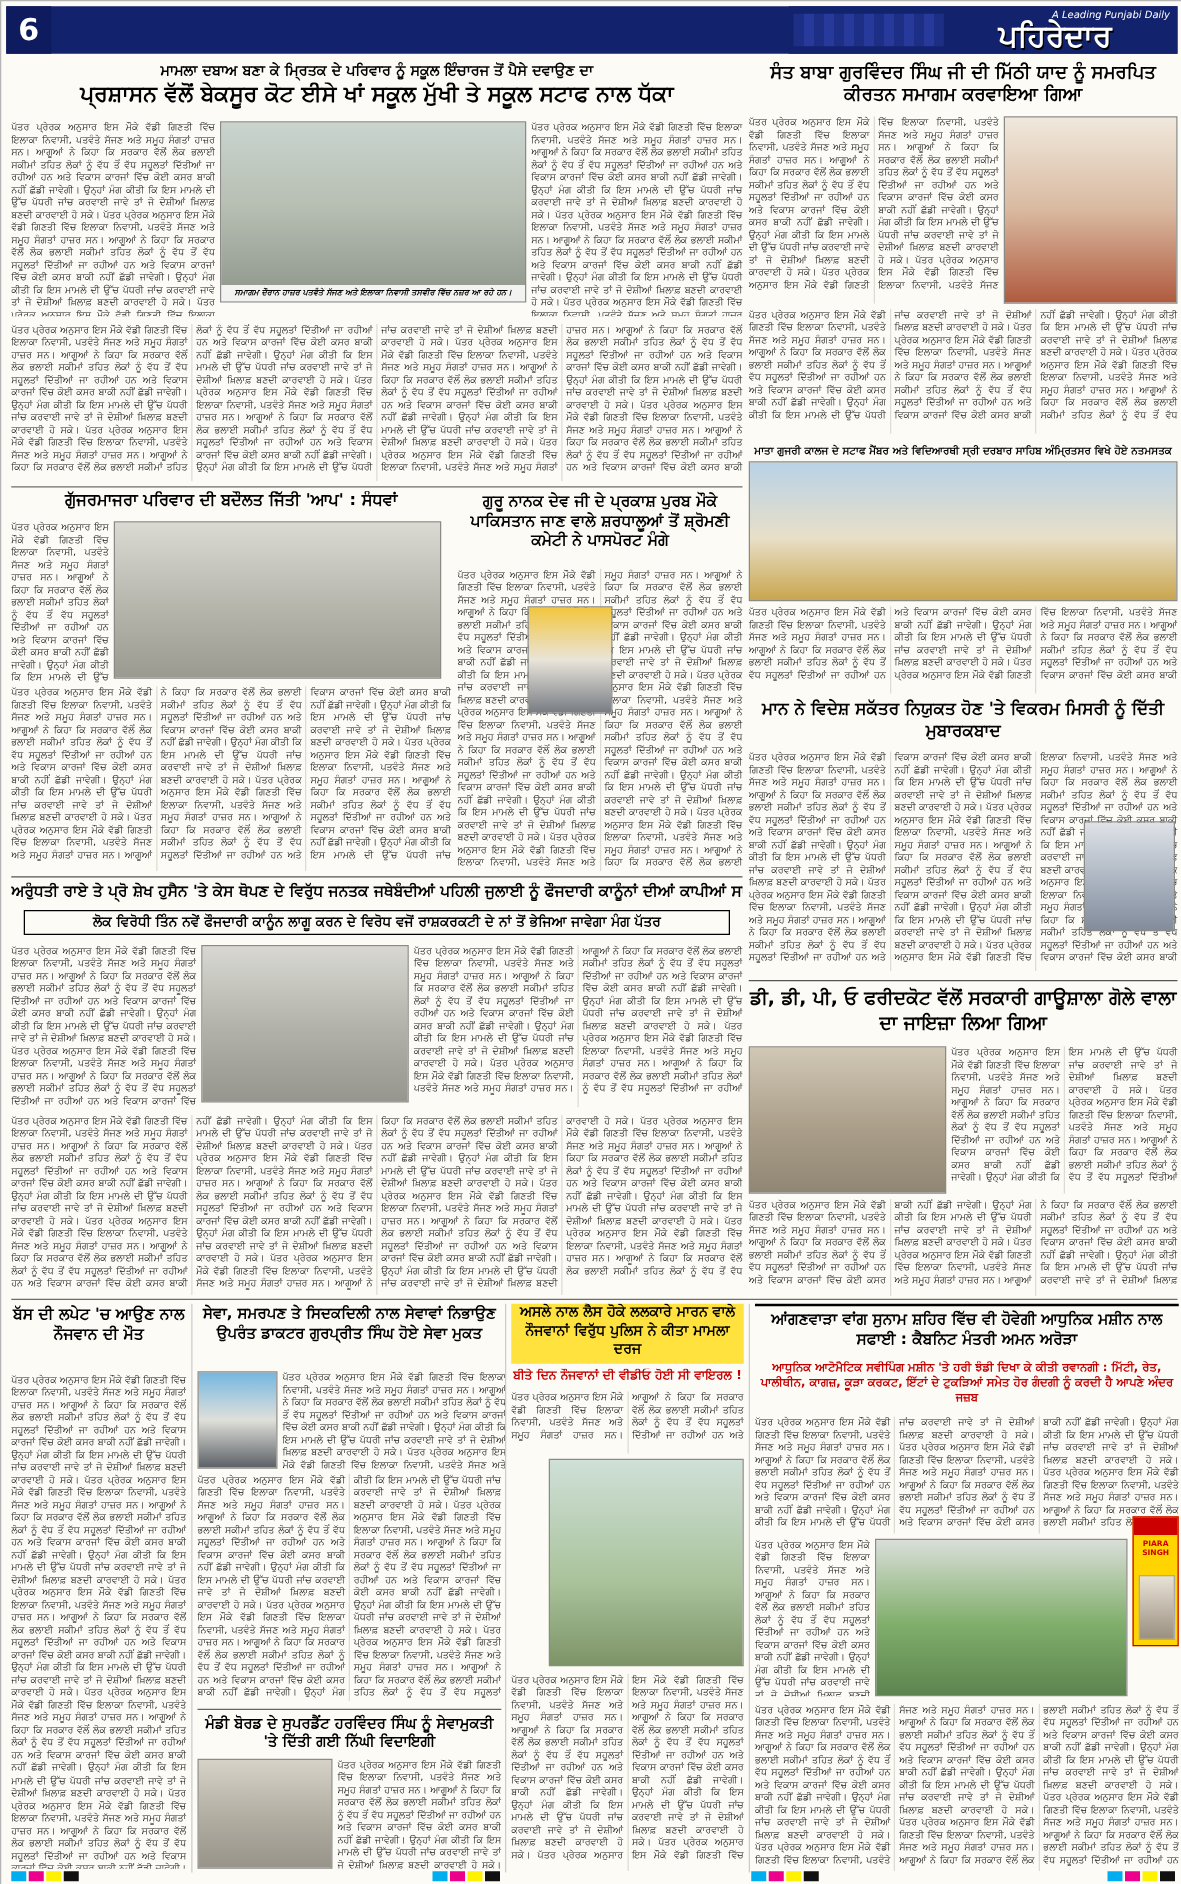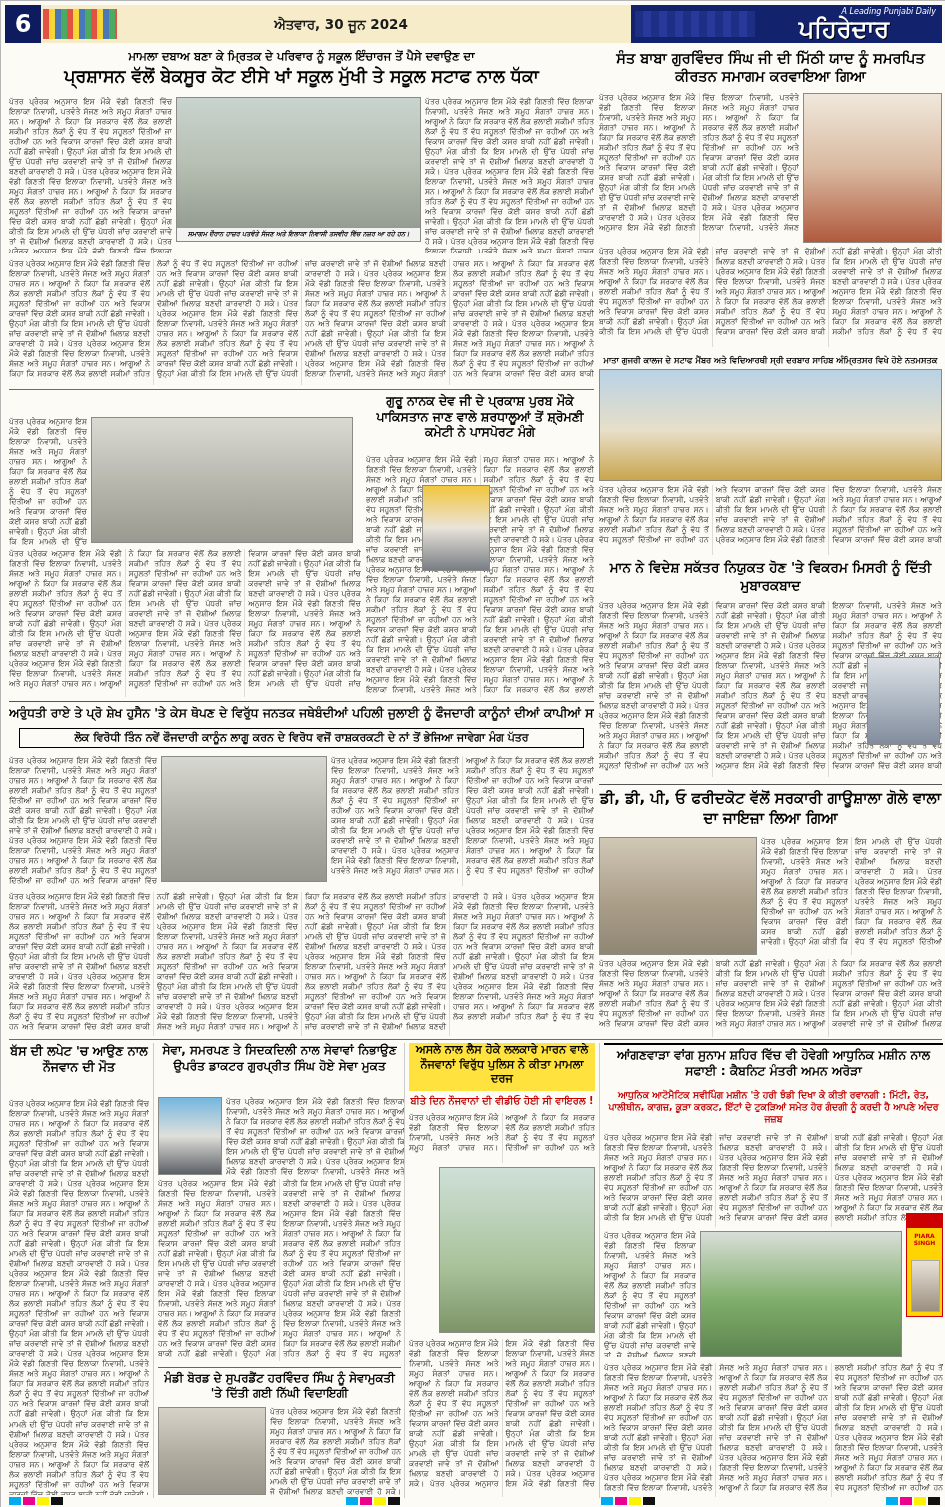--- a/index.html
+++ b/index.html
@@ -17,24 +17,20 @@
   .regsq{display:inline-block;width:12px;height:8px;margin-right:2px;vertical-align:top;}
 </style>
 </head>
 <body>
 
 <div id="page">
 
   <div class="abs" style="left:4px;top:4px;width:937px;height:38px;background:#13226d;"></div>
   <div class="abs" style="left:4px;top:4px;width:36px;height:38px;background:#0e1b5e;color:#fff;font-size:24px;font-weight:700;text-align:center;line-height:38px;">
     <span>6</span>
-  </div>
-  <div class="abs" style="left:40px;top:4px;width:590px;height:38px;background:#f6ecc9;">
-    <div class="abs" style="left:2px;top:4px;width:74px;height:30px;background:repeating-linear-gradient(90deg,#e0362b 0 6px,#f7d11e 6px 12px,#2a63b8 12px 18px,#2e9e4f 18px 24px);opacity:.85;"></div>
-    <div class="abs" style="left:80px;top:0;width:440px;height:38px;line-height:38px;text-align:center;font-size:13.5px;font-weight:700;color:#1a1a1a;">ਐਤਵਾਰ, 30 ਜੂਨ 2024</div>
   </div>
   <div class="abs" style="left:630px;top:4px;width:311px;height:38px;background:#13226d;">
     <div class="abs" style="left:4px;top:6px;width:120px;height:26px;background:repeating-linear-gradient(90deg,#1d2f85 0 8px,#27399b 8px 16px);"></div>
     <div class="abs" style="right:6px;top:2px;font-size:8px;font-style:italic;color:#fff;">A Leading Punjabi Daily</div>
     <div class="abs" style="right:8px;bottom:0px;width:180px;text-align:center;font-size:24px;font-weight:700;color:#fff;text-shadow:1px 1px 0 #000;">ਪਹਿਰੇਦਾਰ</div>
   </div>
 
   <div class="abs" style="left:8px;top:48px;width:585px;height:338px;">
     <div class="abs hl nowrap" style="left:0;top:17px;width:100%;height:26px;font-size:17.5px;">ਪ੍ਰਸ਼ਾਸਨ ਵੱਲੋਂ ਬੇਕਸੂਰ ਕੋਟ ਈਸੇ ਖਾਂ ਸਕੂਲ ਮੁੱਖੀ ਤੇ ਸਕੂਲ ਸਟਾਫ ਨਾਲ ਧੱਕਾ</div>
     <div class="abs hl nowrap" style="left:0;top:0;width:100%;height:16px;font-size:11.5px;">ਮਾਮਲਾ ਦਬਾਅ ਬਣਾ ਕੇ ਮ੍ਰਿਤਕ ਦੇ ਪਰਿਵਾਰ ਨੂੰ ਸਕੂਲ ਇੰਚਾਰਜ ਤੋਂ ਪੈਸੇ ਦਵਾਉਣ ਦਾ</div>
@@ -58,20 +54,21 @@
   <div class="abs photo" style="left:598px;top:368px;width:343px;height:112px;background:linear-gradient(180deg,#b9d2e6 0%,#e8dfc8 55%,#c9a54e 100%);"></div>
   <div class="abs body c3" style="left:598px;top:484px;width:343px;height:70px;">ਪੱਤਰ ਪ੍ਰੇਰਕ ਅਨੁਸਾਰ ਇਸ ਮੌਕੇ ਵੱਡੀ ਗਿਣਤੀ ਵਿੱਚ ਇਲਾਕਾ ਨਿਵਾਸੀ, ਪਤਵੰਤੇ ਸੱਜਣ ਅਤੇ ਸਮੂਹ ਸੰਗਤਾਂ ਹਾਜ਼ਰ ਸਨ। ਆਗੂਆਂ ਨੇ ਕਿਹਾ ਕਿ ਸਰਕਾਰ ਵੱਲੋਂ ਲੋਕ ਭਲਾਈ ਸਕੀਮਾਂ ਤਹਿਤ ਲੋਕਾਂ ਨੂੰ ਵੱਧ ਤੋਂ ਵੱਧ ਸਹੂਲਤਾਂ ਦਿੱਤੀਆਂ ਜਾ ਰਹੀਆਂ ਹਨ ਅਤੇ ਵਿਕਾਸ ਕਾਰਜਾਂ ਵਿੱਚ ਕੋਈ ਕਸਰ ਬਾਕੀ ਨਹੀਂ ਛੱਡੀ ਜਾਵੇਗੀ। ਉਨ੍ਹਾਂ ਮੰਗ ਕੀਤੀ ਕਿ ਇਸ ਮਾਮਲੇ ਦੀ ਉੱਚ ਪੱਧਰੀ ਜਾਂਚ ਕਰਵਾਈ ਜਾਵੇ ਤਾਂ ਜੋ ਦੋਸ਼ੀਆਂ ਖ਼ਿਲਾਫ਼ ਬਣਦੀ ਕਾਰਵਾਈ ਹੋ ਸਕੇ। ਪੱਤਰ ਪ੍ਰੇਰਕ ਅਨੁਸਾਰ ਇਸ ਮੌਕੇ ਵੱਡੀ ਗਿਣਤੀ ਵਿੱਚ ਇਲਾਕਾ ਨਿਵਾਸੀ, ਪਤਵੰਤੇ ਸੱਜਣ ਅਤੇ ਸਮੂਹ ਸੰਗਤਾਂ ਹਾਜ਼ਰ ਸਨ। ਆਗੂਆਂ ਨੇ ਕਿਹਾ ਕਿ ਸਰਕਾਰ ਵੱਲੋਂ ਲੋਕ ਭਲਾਈ ਸਕੀਮਾਂ ਤਹਿਤ ਲੋਕਾਂ ਨੂੰ ਵੱਧ ਤੋਂ ਵੱਧ ਸਹੂਲਤਾਂ ਦਿੱਤੀਆਂ ਜਾ ਰਹੀਆਂ ਹਨ ਅਤੇ ਵਿਕਾਸ ਕਾਰਜਾਂ ਵਿੱਚ ਕੋਈ ਕਸਰ ਬਾਕੀ ਨਹੀਂ ਛੱਡੀ ਜਾਵੇਗੀ। ਉਨ੍ਹਾਂ ਮੰਗ ਕੀਤੀ ਕਿ ਇਸ ਮਾਮਲੇ ਦੀ ਉੱਚ ਪੱਧਰੀ ਜਾਂਚ ਕਰਵਾਈ ਜਾਵੇ ਤਾਂ ਜੋ ਦੋਸ਼ੀਆਂ ਖ਼ਿਲਾਫ਼ ਬਣਦੀ ਕਾਰਵਾਈ ਹੋ ਸਕੇ। ਪੱਤਰ ਪ੍ਰੇਰਕ ਅਨੁਸਾਰ ਇਸ ਮੌਕੇ ਵੱਡੀ ਗਿਣਤੀ ਵਿੱਚ ਇਲਾਕਾ ਨਿਵਾਸੀ, ਪਤਵੰਤੇ ਸੱਜਣ ਅਤੇ ਸਮੂਹ ਸੰਗਤਾਂ ਹਾਜ਼ਰ ਸਨ। ਆਗੂਆਂ ਨੇ ਕਿਹਾ ਕਿ ਸਰਕਾਰ ਵੱਲੋਂ ਲੋਕ ਭਲਾਈ ਸਕੀਮਾਂ ਤਹਿਤ ਲੋਕਾਂ ਨੂੰ ਵੱਧ ਤੋਂ ਵੱਧ ਸਹੂਲਤਾਂ ਦਿੱਤੀਆਂ ਜਾ ਰਹੀਆਂ ਹਨ ਅਤੇ ਵਿਕਾਸ ਕਾਰਜਾਂ ਵਿੱਚ ਕੋਈ ਕਸਰ ਬਾਕੀ ਨਹੀਂ ਛੱਡੀ ਜਾਵੇਗੀ। ਉਨ੍ਹਾਂ ਮੰਗ ਕੀਤੀ ਕਿ ਇਸ ਮਾਮਲੇ ਦੀ ਉੱਚ ਪੱਧਰੀ ਜਾਂਚ ਕਰਵਾਈ ਜਾਵੇ ਤਾਂ ਜੋ ਦੋਸ਼ੀਆਂ ਖ਼ਿਲਾਫ਼ ਬਣਦੀ ਕਾਰਵਾਈ ਹੋ ਸਕੇ। ਪੱਤਰ ਪ੍ਰੇਰਕ ਅਨੁਸਾਰ ਇਸ ਮੌਕੇ ਵੱਡੀ ਗਿਣਤੀ ਵਿੱਚ ਇਲਾਕਾ ਨਿਵਾਸੀ, ਪਤਵੰਤੇ ਸੱਜਣ ਅਤੇ ਸਮੂਹ ਸੰਗਤਾਂ ਹਾਜ਼ਰ ਸਨ। ਆਗੂਆਂ ਨੇ ਕਿਹਾ ਕਿ ਸਰਕਾਰ ਵੱਲੋਂ ਲੋਕ ਭਲਾਈ ਸਕੀਮਾਂ ਤਹਿਤ ਲੋਕਾਂ ਨੂੰ ਵੱਧ ਤੋਂ ਵੱਧ ਸਹੂਲਤਾਂ ਦਿੱਤੀਆਂ ਜਾ ਰਹੀਆਂ ਹਨ ਅਤੇ ਵਿਕਾਸ ਕਾਰਜਾਂ ਵਿੱਚ ਕੋਈ ਕਸਰ ਬਾਕੀ ਨਹੀਂ ਛੱਡੀ ਜਾਵੇਗੀ। ਉਨ੍ਹਾਂ ਮੰਗ ਕੀਤੀ ਕਿ ਇਸ ਮਾਮਲੇ ਦੀ ਉੱਚ ਪੱਧਰੀ ਜਾਂਚ ਕਰਵਾਈ ਜਾਵੇ ਤਾਂ ਜੋ ਦੋਸ਼ੀਆਂ ਖ਼ਿਲਾਫ਼ ਬਣਦੀ ਕਾਰਵਾਈ ਹੋ ਸਕੇ। ਪੱਤਰ ਪ੍ਰੇਰਕ ਅਨੁਸਾਰ ਇਸ ਮੌਕੇ ਵੱਡੀ ਗਿਣਤੀ ਵਿੱਚ ਇਲਾਕਾ ਨਿਵਾਸੀ, ਪਤਵੰਤੇ ਸੱਜਣ ਅਤੇ ਸਮੂਹ ਸੰਗਤਾਂ ਹਾਜ਼ਰ ਸਨ। ਆਗੂਆਂ ਨੇ ਕਿਹਾ ਕਿ ਸਰਕਾਰ ਵੱਲੋਂ ਲੋਕ ਭਲਾਈ ਸਕੀਮਾਂ ਤਹਿਤ ਲੋਕਾਂ ਨੂੰ ਵੱਧ ਤੋਂ ਵੱਧ ਸਹੂਲਤਾਂ ਦਿੱਤੀਆਂ ਜਾ ਰਹੀਆਂ ਹਨ ਅਤੇ ਵਿਕਾਸ ਕਾਰਜਾਂ ਵਿੱਚ ਕੋਈ ਕਸਰ ਬਾਕੀ ਨਹੀਂ ਛੱਡੀ ਜਾਵੇਗੀ। ਉਨ੍ਹਾਂ ਮੰਗ ਕੀਤੀ ਕਿ ਇਸ ਮਾਮਲੇ ਦੀ ਉੱਚ ਪੱਧਰੀ ਜਾਂਚ ਕਰਵਾਈ ਜਾਵੇ ਤਾਂ ਜੋ ਦੋਸ਼ੀਆਂ ਖ਼ਿਲਾਫ਼ ਬਣਦੀ ਕਾਰਵਾਈ ਹੋ ਸਕੇ। ਪੱਤਰ ਪ੍ਰੇਰਕ ਅਨੁਸਾਰ ਇਸ ਮੌਕੇ ਵੱਡੀ ਗਿਣਤੀ ਵਿੱਚ ਇਲਾਕਾ ਨਿਵਾਸੀ, ਪਤਵੰਤੇ ਸੱਜਣ ਅਤੇ ਸਮੂਹ ਸੰਗਤਾਂ ਹਾਜ਼ਰ ਸਨ। ਆਗੂਆਂ ਨੇ ਕਿਹਾ ਕਿ ਸਰਕਾਰ ਵੱਲੋਂ ਲੋਕ ਭਲਾਈ ਸਕੀਮਾਂ ਤਹਿਤ ਲੋਕਾਂ ਨੂੰ ਵੱਧ ਤੋਂ ਵੱਧ ਸਹੂਲਤਾਂ ਦਿੱਤੀਆਂ ਜਾ ਰਹੀਆਂ ਹਨ ਅਤੇ ਵਿਕਾਸ ਕਾਰਜਾਂ ਵਿੱਚ ਕੋਈ ਕਸਰ ਬਾਕੀ ਨਹੀਂ ਛੱਡੀ ਜਾਵੇਗੀ। ਉਨ੍ਹਾਂ ਮੰਗ ਕੀਤੀ ਕਿ ਇਸ ਮਾਮਲੇ ਦੀ ਉੱਚ ਪੱਧਰੀ ਜਾਂਚ ਕਰਵਾਈ ਜਾਵੇ ਤਾਂ ਜੋ ਦੋਸ਼ੀਆਂ ਖ਼ਿਲਾਫ਼ ਬਣਦੀ ਕਾਰਵਾਈ ਹੋ ਸਕੇ। ਪੱਤਰ ਪ੍ਰੇਰਕ ਅਨੁਸਾਰ ਇਸ ਮੌਕੇ ਵੱਡੀ ਗਿਣਤੀ ਵਿੱਚ ਇਲਾਕਾ ਨਿਵਾਸੀ, ਪਤਵੰਤੇ ਸੱਜਣ ਅਤੇ ਸਮੂਹ ਸੰਗਤਾਂ ਹਾਜ਼ਰ ਸਨ। ਆਗੂਆਂ ਨੇ ਕਿਹਾ ਕਿ ਸਰਕਾਰ ਵੱਲੋਂ ਲੋਕ ਭਲਾਈ ਸਕੀਮਾਂ ਤਹਿਤ ਲੋਕਾਂ ਨੂੰ ਵੱਧ ਤੋਂ ਵੱਧ ਸਹੂਲਤਾਂ ਦਿੱਤੀਆਂ ਜਾ ਰਹੀਆਂ ਹਨ ਅਤੇ ਵਿਕਾਸ ਕਾਰਜਾਂ ਵਿੱਚ ਕੋਈ ਕਸਰ ਬਾਕੀ ਨਹੀਂ ਛੱਡੀ ਜਾਵੇਗੀ।</div>
 
   <div class="abs" style="left:598px;top:558px;width:343px;height:220px;">
     <div class="abs hl" style="left:0;top:0;width:100%;height:38px;font-size:13.5px;line-height:1.3;">ਮਾਨ ਨੇ ਵਿਦੇਸ਼ ਸਕੱਤਰ ਨਿਯੁਕਤ ਹੋਣ 'ਤੇ ਵਿਕਰਮ ਮਿਸਰੀ ਨੂੰ ਦਿੱਤੀ ਮੁਬਾਰਕਬਾਦ</div>
     <div class="abs body c3" style="left:0;top:42px;width:343px;height:176px;">ਪੱਤਰ ਪ੍ਰੇਰਕ ਅਨੁਸਾਰ ਇਸ ਮੌਕੇ ਵੱਡੀ ਗਿਣਤੀ ਵਿੱਚ ਇਲਾਕਾ ਨਿਵਾਸੀ, ਪਤਵੰਤੇ ਸੱਜਣ ਅਤੇ ਸਮੂਹ ਸੰਗਤਾਂ ਹਾਜ਼ਰ ਸਨ। ਆਗੂਆਂ ਨੇ ਕਿਹਾ ਕਿ ਸਰਕਾਰ ਵੱਲੋਂ ਲੋਕ ਭਲਾਈ ਸਕੀਮਾਂ ਤਹਿਤ ਲੋਕਾਂ ਨੂੰ ਵੱਧ ਤੋਂ ਵੱਧ ਸਹੂਲਤਾਂ ਦਿੱਤੀਆਂ ਜਾ ਰਹੀਆਂ ਹਨ ਅਤੇ ਵਿਕਾਸ ਕਾਰਜਾਂ ਵਿੱਚ ਕੋਈ ਕਸਰ ਬਾਕੀ ਨਹੀਂ ਛੱਡੀ ਜਾਵੇਗੀ। ਉਨ੍ਹਾਂ ਮੰਗ ਕੀਤੀ ਕਿ ਇਸ ਮਾਮਲੇ ਦੀ ਉੱਚ ਪੱਧਰੀ ਜਾਂਚ ਕਰਵਾਈ ਜਾਵੇ ਤਾਂ ਜੋ ਦੋਸ਼ੀਆਂ ਖ਼ਿਲਾਫ਼ ਬਣਦੀ ਕਾਰਵਾਈ ਹੋ ਸਕੇ। ਪੱਤਰ ਪ੍ਰੇਰਕ ਅਨੁਸਾਰ ਇਸ ਮੌਕੇ ਵੱਡੀ ਗਿਣਤੀ ਵਿੱਚ ਇਲਾਕਾ ਨਿਵਾਸੀ, ਪਤਵੰਤੇ ਸੱਜਣ ਅਤੇ ਸਮੂਹ ਸੰਗਤਾਂ ਹਾਜ਼ਰ ਸਨ। ਆਗੂਆਂ ਨੇ ਕਿਹਾ ਕਿ ਸਰਕਾਰ ਵੱਲੋਂ ਲੋਕ ਭਲਾਈ ਸਕੀਮਾਂ ਤਹਿਤ ਲੋਕਾਂ ਨੂੰ ਵੱਧ ਤੋਂ ਵੱਧ ਸਹੂਲਤਾਂ ਦਿੱਤੀਆਂ ਜਾ ਰਹੀਆਂ ਹਨ ਅਤੇ ਵਿਕਾਸ ਕਾਰਜਾਂ ਵਿੱਚ ਕੋਈ ਕਸਰ ਬਾਕੀ ਨਹੀਂ ਛੱਡੀ ਜਾਵੇਗੀ। ਉਨ੍ਹਾਂ ਮੰਗ ਕੀਤੀ ਕਿ ਇਸ ਮਾਮਲੇ ਦੀ ਉੱਚ ਪੱਧਰੀ ਜਾਂਚ ਕਰਵਾਈ ਜਾਵੇ ਤਾਂ ਜੋ ਦੋਸ਼ੀਆਂ ਖ਼ਿਲਾਫ਼ ਬਣਦੀ ਕਾਰਵਾਈ ਹੋ ਸਕੇ। ਪੱਤਰ ਪ੍ਰੇਰਕ ਅਨੁਸਾਰ ਇਸ ਮੌਕੇ ਵੱਡੀ ਗਿਣਤੀ ਵਿੱਚ ਇਲਾਕਾ ਨਿਵਾਸੀ, ਪਤਵੰਤੇ ਸੱਜਣ ਅਤੇ ਸਮੂਹ ਸੰਗਤਾਂ ਹਾਜ਼ਰ ਸਨ। ਆਗੂਆਂ ਨੇ ਕਿਹਾ ਕਿ ਸਰਕਾਰ ਵੱਲੋਂ ਲੋਕ ਭਲਾਈ ਸਕੀਮਾਂ ਤਹਿਤ ਲੋਕਾਂ ਨੂੰ ਵੱਧ ਤੋਂ ਵੱਧ ਸਹੂਲਤਾਂ ਦਿੱਤੀਆਂ ਜਾ ਰਹੀਆਂ ਹਨ ਅਤੇ ਵਿਕਾਸ ਕਾਰਜਾਂ ਵਿੱਚ ਕੋਈ ਕਸਰ ਬਾਕੀ ਨਹੀਂ ਛੱਡੀ ਜਾਵੇਗੀ। ਉਨ੍ਹਾਂ ਮੰਗ ਕੀਤੀ ਕਿ ਇਸ ਮਾਮਲੇ ਦੀ ਉੱਚ ਪੱਧਰੀ ਜਾਂਚ ਕਰਵਾਈ ਜਾਵੇ ਤਾਂ ਜੋ ਦੋਸ਼ੀਆਂ ਖ਼ਿਲਾਫ਼ ਬਣਦੀ ਕਾਰਵਾਈ ਹੋ ਸਕੇ। ਪੱਤਰ ਪ੍ਰੇਰਕ ਅਨੁਸਾਰ ਇਸ ਮੌਕੇ ਵੱਡੀ ਗਿਣਤੀ ਵਿੱਚ ਇਲਾਕਾ ਨਿਵਾਸੀ, ਪਤਵੰਤੇ ਸੱਜਣ ਅਤੇ ਸਮੂਹ ਸੰਗਤਾਂ ਹਾਜ਼ਰ ਸਨ। ਆਗੂਆਂ ਨੇ ਕਿਹਾ ਕਿ ਸਰਕਾਰ ਵੱਲੋਂ ਲੋਕ ਭਲਾਈ ਸਕੀਮਾਂ ਤਹਿਤ ਲੋਕਾਂ ਨੂੰ ਵੱਧ ਤੋਂ ਵੱਧ ਸਹੂਲਤਾਂ ਦਿੱਤੀਆਂ ਜਾ ਰਹੀਆਂ ਹਨ ਅਤੇ ਵਿਕਾਸ ਕਾਰਜਾਂ ਵਿੱਚ ਕੋਈ ਕਸਰ ਬਾਕੀ ਨਹੀਂ ਛੱਡੀ ਜਾਵੇਗੀ। ਉਨ੍ਹਾਂ ਮੰਗ ਕੀਤੀ ਕਿ ਇਸ ਮਾਮਲੇ ਦੀ ਉੱਚ ਪੱਧਰੀ ਜਾਂਚ ਕਰਵਾਈ ਜਾਵੇ ਤਾਂ ਜੋ ਦੋਸ਼ੀਆਂ ਖ਼ਿਲਾਫ਼ ਬਣਦੀ ਕਾਰਵਾਈ ਹੋ ਸਕੇ। ਪੱਤਰ ਪ੍ਰੇਰਕ ਅਨੁਸਾਰ ਇਸ ਮੌਕੇ ਵੱਡੀ ਗਿਣਤੀ ਵਿੱਚ ਇਲਾਕਾ ਨਿਵਾਸੀ, ਪਤਵੰਤੇ ਸੱਜਣ ਅਤੇ ਸਮੂਹ ਸੰਗਤਾਂ ਹਾਜ਼ਰ ਸਨ। ਆਗੂਆਂ ਨੇ ਕਿਹਾ ਕਿ ਸਰਕਾਰ ਵੱਲੋਂ ਲੋਕ ਭਲਾਈ ਸਕੀਮਾਂ ਤਹਿਤ ਲੋਕਾਂ ਨੂੰ ਵੱਧ ਤੋਂ ਵੱਧ ਸਹੂਲਤਾਂ ਦਿੱਤੀਆਂ ਜਾ ਰਹੀਆਂ ਹਨ ਅਤੇ ਵਿਕਾਸ ਕਾਰਜਾਂ ਵਿੱਚ ਕੋਈ ਕਸਰ ਬਾਕੀ ਨਹੀਂ ਛੱਡੀ ਜਾਵੇਗੀ। ਉਨ੍ਹਾਂ ਮੰਗ ਕੀਤੀ ਕਿ ਇਸ ਮਾਮਲੇ ਦੀ ਉੱਚ ਪੱਧਰੀ ਜਾਂਚ ਕਰਵਾਈ ਜਾਵੇ ਤਾਂ ਜੋ ਦੋਸ਼ੀਆਂ ਖ਼ਿਲਾਫ਼ ਬਣਦੀ ਕਾਰਵਾਈ ਹੋ ਸਕੇ। ਪੱਤਰ ਪ੍ਰੇਰਕ ਅਨੁਸਾਰ ਇਸ ਮੌਕੇ ਵੱਡੀ ਗਿਣਤੀ ਵਿੱਚ ਇਲਾਕਾ ਨਿਵਾਸੀ, ਪਤਵੰਤੇ ਸੱਜਣ ਅਤੇ ਸਮੂਹ ਸੰਗਤਾਂ ਹਾਜ਼ਰ ਸਨ। ਆਗੂਆਂ ਨੇ ਕਿਹਾ ਕਿ ਸਰਕਾਰ ਵੱਲੋਂ ਲੋਕ ਭਲਾਈ ਸਕੀਮਾਂ ਤਹਿਤ ਲੋਕਾਂ ਨੂੰ ਵੱਧ ਤੋਂ ਵੱਧ ਸਹੂਲਤਾਂ ਦਿੱਤੀਆਂ ਜਾ ਰਹੀਆਂ ਹਨ ਅਤੇ ਵਿਕਾਸ ਕਾਰਜਾਂ ਵਿੱਚ ਕੋਈ ਕਸਰ ਬਾਕੀ ਨਹੀਂ ਛੱਡੀ ਜਾਵੇਗੀ। ਉਨ੍ਹਾਂ ਮੰਗ ਕੀਤੀ ਕਿ ਇਸ ਮਾਮਲੇ ਦੀ ਉੱਚ ਪੱਧਰੀ ਜਾਂਚ ਕਰਵਾਈ ਜਾਵੇ ਤਾਂ ਜੋ ਦੋਸ਼ੀਆਂ ਖ਼ਿਲਾਫ਼ ਬਣਦੀ ਕਾਰਵਾਈ ਹੋ ਸਕੇ। ਪੱਤਰ ਪ੍ਰੇਰਕ ਅਨੁਸਾਰ ਇਸ ਮੌਕੇ ਵੱਡੀ ਗਿਣਤੀ ਵਿੱਚ ਇਲਾਕਾ ਨਿਵਾਸੀ, ਪਤਵੰਤੇ ਸੱਜਣ ਅਤੇ ਸਮੂਹ ਸੰਗਤਾਂ ਹਾਜ਼ਰ ਸਨ। ਆਗੂਆਂ ਨੇ ਕਿਹਾ ਕਿ ਸਰਕਾਰ ਵੱਲੋਂ ਲੋਕ ਭਲਾਈ ਸਕੀਮਾਂ ਤਹਿਤ ਲੋਕਾਂ ਨੂੰ ਵੱਧ ਤੋਂ ਵੱਧ ਸਹੂਲਤਾਂ ਦਿੱਤੀਆਂ ਜਾ ਰਹੀਆਂ ਹਨ ਅਤੇ ਵਿਕਾਸ ਕਾਰਜਾਂ ਵਿੱਚ ਕੋਈ ਕਸਰ ਬਾਕੀ ਨਹੀਂ ਛੱਡੀ ਜਾਵੇਗੀ।</div>
     <div class="abs photo" style="left:268px;top:98px;width:73px;height:88px;background:linear-gradient(180deg,#dfe3e8 0%,#aab3bf 55%,#828c9c 100%);"></div>
   </div>
 
   <div class="abs" style="left:8px;top:392px;width:352px;height:306px;">
+    <div class="abs hl nowrap" style="left:0;top:0;width:100%;height:20px;font-size:13px;">ਗੁੱਜਰਮਾਜਰਾ ਪਰਿਵਾਰ ਦੀ ਬਦੌਲਤ ਜਿੱਤੀ 'ਆਪ' : ਸੰਧਵਾਂ</div>
     <div class="abs body" style="left:0;top:24px;width:78px;height:130px;">ਪੱਤਰ ਪ੍ਰੇਰਕ ਅਨੁਸਾਰ ਇਸ ਮੌਕੇ ਵੱਡੀ ਗਿਣਤੀ ਵਿੱਚ ਇਲਾਕਾ ਨਿਵਾਸੀ, ਪਤਵੰਤੇ ਸੱਜਣ ਅਤੇ ਸਮੂਹ ਸੰਗਤਾਂ ਹਾਜ਼ਰ ਸਨ। ਆਗੂਆਂ ਨੇ ਕਿਹਾ ਕਿ ਸਰਕਾਰ ਵੱਲੋਂ ਲੋਕ ਭਲਾਈ ਸਕੀਮਾਂ ਤਹਿਤ ਲੋਕਾਂ ਨੂੰ ਵੱਧ ਤੋਂ ਵੱਧ ਸਹੂਲਤਾਂ ਦਿੱਤੀਆਂ ਜਾ ਰਹੀਆਂ ਹਨ ਅਤੇ ਵਿਕਾਸ ਕਾਰਜਾਂ ਵਿੱਚ ਕੋਈ ਕਸਰ ਬਾਕੀ ਨਹੀਂ ਛੱਡੀ ਜਾਵੇਗੀ। ਉਨ੍ਹਾਂ ਮੰਗ ਕੀਤੀ ਕਿ ਇਸ ਮਾਮਲੇ ਦੀ ਉੱਚ ਪੱਧਰੀ ਜਾਂਚ ਕਰਵਾਈ ਜਾਵੇ ਤਾਂ ਜੋ ਦੋਸ਼ੀਆਂ ਖ਼ਿਲਾਫ਼ ਬਣਦੀ ਕਾਰਵਾਈ ਹੋ ਸਕੇ। ਪੱਤਰ ਪ੍ਰੇਰਕ ਅਨੁਸਾਰ ਇਸ ਮੌਕੇ ਵੱਡੀ ਗਿਣਤੀ ਵਿੱਚ ਇਲਾਕਾ ਨਿਵਾਸੀ, ਪਤਵੰਤੇ ਸੱਜਣ ਅਤੇ ਸਮੂਹ ਸੰਗਤਾਂ ਹਾਜ਼ਰ ਸਨ। ਆਗੂਆਂ ਨੇ ਕਿਹਾ ਕਿ ਸਰਕਾਰ ਵੱਲੋਂ ਲੋਕ ਭਲਾਈ ਸਕੀਮਾਂ ਤਹਿਤ ਲੋਕਾਂ ਨੂੰ ਵੱਧ ਤੋਂ ਵੱਧ ਸਹੂਲਤਾਂ ਦਿੱਤੀਆਂ ਜਾ ਰਹੀਆਂ ਹਨ ਅਤੇ ਵਿਕਾਸ ਕਾਰਜਾਂ ਵਿੱਚ ਕੋਈ ਕਸਰ ਬਾਕੀ ਨਹੀਂ ਛੱਡੀ ਜਾਵੇਗੀ। ਉਨ੍ਹਾਂ ਮੰਗ ਕੀਤੀ ਕਿ ਇਸ ਮਾਮਲੇ ਦੀ ਉੱਚ ਪੱਧਰੀ ਜਾਂਚ ਕਰਵਾਈ ਜਾਵੇ ਤਾਂ ਜੋ ਦੋਸ਼ੀਆਂ ਖ਼ਿਲਾਫ਼ ਬਣਦੀ ਕਾਰਵਾਈ ਹੋ ਸਕੇ। ਪੱਤਰ ਪ੍ਰੇਰਕ ਅਨੁਸਾਰ ਇਸ ਮੌਕੇ ਵੱਡੀ ਗਿਣਤੀ ਵਿੱਚ ਇਲਾਕਾ ਨਿਵਾਸੀ, ਪਤਵੰਤੇ ਸੱਜਣ ਅਤੇ ਸਮੂਹ ਸੰਗਤਾਂ ਹਾਜ਼ਰ ਸਨ। ਆਗੂਆਂ ਨੇ ਕਿਹਾ ਕਿ ਸਰਕਾਰ ਵੱਲੋਂ ਲੋਕ ਭਲਾਈ ਸਕੀਮਾਂ ਤਹਿਤ ਲੋਕਾਂ ਨੂੰ ਵੱਧ ਤੋਂ ਵੱਧ ਸਹੂਲਤਾਂ ਦਿੱਤੀਆਂ ਜਾ ਰਹੀਆਂ ਹਨ ਅਤੇ ਵਿਕਾਸ ਕਾਰਜਾਂ ਵਿੱਚ ਕੋਈ ਕਸਰ ਬਾਕੀ ਨਹੀਂ ਛੱਡੀ ਜਾਵੇਗੀ। ਉਨ੍ਹਾਂ ਮੰਗ ਕੀਤੀ ਕਿ ਇਸ ਮਾਮਲੇ ਦੀ ਉੱਚ ਪੱਧਰੀ ਜਾਂਚ ਕਰਵਾਈ ਜਾਵੇ ਤਾਂ ਜੋ ਦੋਸ਼ੀਆਂ ਖ਼ਿਲਾਫ਼ ਬਣਦੀ ਕਾਰਵਾਈ ਹੋ ਸਕੇ। ਪੱਤਰ ਪ੍ਰੇਰਕ ਅਨੁਸਾਰ ਇਸ ਮੌਕੇ ਵੱਡੀ ਗਿਣਤੀ ਵਿੱਚ ਇਲਾਕਾ ਨਿਵਾਸੀ, ਪਤਵੰਤੇ ਸੱਜਣ ਅਤੇ ਸਮੂਹ ਸੰਗਤਾਂ ਹਾਜ਼ਰ ਸਨ। ਆਗੂਆਂ ਨੇ ਕਿਹਾ ਕਿ ਸਰਕਾਰ ਵੱਲੋਂ ਲੋਕ ਭਲਾਈ ਸਕੀਮਾਂ ਤਹਿਤ ਲੋਕਾਂ ਨੂੰ ਵੱਧ ਤੋਂ ਵੱਧ ਸਹੂਲਤਾਂ ਦਿੱਤੀਆਂ ਜਾ ਰਹੀਆਂ ਹਨ ਅਤੇ ਵਿਕਾਸ ਕਾਰਜਾਂ ਵਿੱਚ ਕੋਈ ਕਸਰ ਬਾਕੀ ਨਹੀਂ ਛੱਡੀ ਜਾਵੇਗੀ। ਉਨ੍ਹਾਂ ਮੰਗ ਕੀਤੀ ਕਿ ਇਸ ਮਾਮਲੇ ਦੀ ਉੱਚ ਪੱਧਰੀ ਜਾਂਚ ਕਰਵਾਈ ਜਾਵੇ ਤਾਂ ਜੋ ਦੋਸ਼ੀਆਂ ਖ਼ਿਲਾਫ਼ ਬਣਦੀ ਕਾਰਵਾਈ ਹੋ ਸਕੇ। ਪੱਤਰ ਪ੍ਰੇਰਕ ਅਨੁਸਾਰ ਇਸ ਮੌਕੇ ਵੱਡੀ ਗਿਣਤੀ ਵਿੱਚ ਇਲਾਕਾ ਨਿਵਾਸੀ, ਪਤਵੰਤੇ ਸੱਜਣ ਅਤੇ ਸਮੂਹ ਸੰਗਤਾਂ ਹਾਜ਼ਰ ਸਨ। ਆਗੂਆਂ ਨੇ ਕਿਹਾ ਕਿ ਸਰਕਾਰ ਵੱਲੋਂ ਲੋਕ ਭਲਾਈ ਸਕੀਮਾਂ ਤਹਿਤ ਲੋਕਾਂ ਨੂੰ ਵੱਧ ਤੋਂ ਵੱਧ ਸਹੂਲਤਾਂ ਦਿੱਤੀਆਂ ਜਾ ਰਹੀਆਂ ਹਨ ਅਤੇ ਵਿਕਾਸ ਕਾਰਜਾਂ ਵਿੱਚ ਕੋਈ ਕਸਰ ਬਾਕੀ ਨਹੀਂ ਛੱਡੀ ਜਾਵੇਗੀ। ਉਨ੍ਹਾਂ ਮੰਗ ਕੀਤੀ ਕਿ ਇਸ ਮਾਮਲੇ ਦੀ ਉੱਚ ਪੱਧਰੀ ਜਾਂਚ ਕਰਵਾਈ ਜਾਵੇ ਤਾਂ ਜੋ ਦੋਸ਼ੀਆਂ ਖ਼ਿਲਾਫ਼ ਬਣਦੀ ਕਾਰਵਾਈ ਹੋ ਸਕੇ। ਪੱਤਰ ਪ੍ਰੇਰਕ ਅਨੁਸਾਰ ਇਸ ਮੌਕੇ ਵੱਡੀ ਗਿਣਤੀ ਵਿੱਚ ਇਲਾਕਾ ਨਿਵਾਸੀ, ਪਤਵੰਤੇ ਸੱਜਣ ਅਤੇ ਸਮੂਹ ਸੰਗਤਾਂ ਹਾਜ਼ਰ ਸਨ। ਆਗੂਆਂ ਨੇ ਕਿਹਾ ਕਿ ਸਰਕਾਰ ਵੱਲੋਂ ਲੋਕ ਭਲਾਈ ਸਕੀਮਾਂ ਤਹਿਤ ਲੋਕਾਂ ਨੂੰ ਵੱਧ ਤੋਂ ਵੱਧ ਸਹੂਲਤਾਂ ਦਿੱਤੀਆਂ ਜਾ ਰਹੀਆਂ ਹਨ ਅਤੇ ਵਿਕਾਸ ਕਾਰਜਾਂ ਵਿੱਚ ਕੋਈ ਕਸਰ ਬਾਕੀ ਨਹੀਂ ਛੱਡੀ ਜਾਵੇਗੀ। ਉਨ੍ਹਾਂ ਮੰਗ ਕੀਤੀ ਕਿ ਇਸ ਮਾਮਲੇ ਦੀ ਉੱਚ ਪੱਧਰੀ ਜਾਂਚ ਕਰਵਾਈ ਜਾਵੇ ਤਾਂ ਜੋ ਦੋਸ਼ੀਆਂ ਖ਼ਿਲਾਫ਼ ਬਣਦੀ ਕਾਰਵਾਈ ਹੋ ਸਕੇ। ਪੱਤਰ ਪ੍ਰੇਰਕ ਅਨੁਸਾਰ ਇਸ ਮੌਕੇ ਵੱਡੀ ਗਿਣਤੀ ਵਿੱਚ ਇਲਾਕਾ ਨਿਵਾਸੀ, ਪਤਵੰਤੇ ਸੱਜਣ ਅਤੇ ਸਮੂਹ ਸੰਗਤਾਂ ਹਾਜ਼ਰ ਸਨ। ਆਗੂਆਂ ਨੇ ਕਿਹਾ ਕਿ ਸਰਕਾਰ ਵੱਲੋਂ ਲੋਕ ਭਲਾਈ ਸਕੀਮਾਂ ਤਹਿਤ ਲੋਕਾਂ ਨੂੰ ਵੱਧ ਤੋਂ ਵੱਧ ਸਹੂਲਤਾਂ ਦਿੱਤੀਆਂ ਜਾ ਰਹੀਆਂ ਹਨ ਅਤੇ ਵਿਕਾਸ ਕਾਰਜਾਂ ਵਿੱਚ ਕੋਈ ਕਸਰ ਬਾਕੀ ਨਹੀਂ ਛੱਡੀ ਜਾਵੇਗੀ।</div>
     <div class="abs photo" style="left:82px;top:24px;width:262px;height:126px;background:linear-gradient(180deg,#dadad3 0%,#b5b5ac 55%,#9a9a90 100%);"></div>
     <div class="abs body c3" style="left:0;top:156px;width:352px;height:148px;">ਪੱਤਰ ਪ੍ਰੇਰਕ ਅਨੁਸਾਰ ਇਸ ਮੌਕੇ ਵੱਡੀ ਗਿਣਤੀ ਵਿੱਚ ਇਲਾਕਾ ਨਿਵਾਸੀ, ਪਤਵੰਤੇ ਸੱਜਣ ਅਤੇ ਸਮੂਹ ਸੰਗਤਾਂ ਹਾਜ਼ਰ ਸਨ। ਆਗੂਆਂ ਨੇ ਕਿਹਾ ਕਿ ਸਰਕਾਰ ਵੱਲੋਂ ਲੋਕ ਭਲਾਈ ਸਕੀਮਾਂ ਤਹਿਤ ਲੋਕਾਂ ਨੂੰ ਵੱਧ ਤੋਂ ਵੱਧ ਸਹੂਲਤਾਂ ਦਿੱਤੀਆਂ ਜਾ ਰਹੀਆਂ ਹਨ ਅਤੇ ਵਿਕਾਸ ਕਾਰਜਾਂ ਵਿੱਚ ਕੋਈ ਕਸਰ ਬਾਕੀ ਨਹੀਂ ਛੱਡੀ ਜਾਵੇਗੀ। ਉਨ੍ਹਾਂ ਮੰਗ ਕੀਤੀ ਕਿ ਇਸ ਮਾਮਲੇ ਦੀ ਉੱਚ ਪੱਧਰੀ ਜਾਂਚ ਕਰਵਾਈ ਜਾਵੇ ਤਾਂ ਜੋ ਦੋਸ਼ੀਆਂ ਖ਼ਿਲਾਫ਼ ਬਣਦੀ ਕਾਰਵਾਈ ਹੋ ਸਕੇ। ਪੱਤਰ ਪ੍ਰੇਰਕ ਅਨੁਸਾਰ ਇਸ ਮੌਕੇ ਵੱਡੀ ਗਿਣਤੀ ਵਿੱਚ ਇਲਾਕਾ ਨਿਵਾਸੀ, ਪਤਵੰਤੇ ਸੱਜਣ ਅਤੇ ਸਮੂਹ ਸੰਗਤਾਂ ਹਾਜ਼ਰ ਸਨ। ਆਗੂਆਂ ਨੇ ਕਿਹਾ ਕਿ ਸਰਕਾਰ ਵੱਲੋਂ ਲੋਕ ਭਲਾਈ ਸਕੀਮਾਂ ਤਹਿਤ ਲੋਕਾਂ ਨੂੰ ਵੱਧ ਤੋਂ ਵੱਧ ਸਹੂਲਤਾਂ ਦਿੱਤੀਆਂ ਜਾ ਰਹੀਆਂ ਹਨ ਅਤੇ ਵਿਕਾਸ ਕਾਰਜਾਂ ਵਿੱਚ ਕੋਈ ਕਸਰ ਬਾਕੀ ਨਹੀਂ ਛੱਡੀ ਜਾਵੇਗੀ। ਉਨ੍ਹਾਂ ਮੰਗ ਕੀਤੀ ਕਿ ਇਸ ਮਾਮਲੇ ਦੀ ਉੱਚ ਪੱਧਰੀ ਜਾਂਚ ਕਰਵਾਈ ਜਾਵੇ ਤਾਂ ਜੋ ਦੋਸ਼ੀਆਂ ਖ਼ਿਲਾਫ਼ ਬਣਦੀ ਕਾਰਵਾਈ ਹੋ ਸਕੇ। ਪੱਤਰ ਪ੍ਰੇਰਕ ਅਨੁਸਾਰ ਇਸ ਮੌਕੇ ਵੱਡੀ ਗਿਣਤੀ ਵਿੱਚ ਇਲਾਕਾ ਨਿਵਾਸੀ, ਪਤਵੰਤੇ ਸੱਜਣ ਅਤੇ ਸਮੂਹ ਸੰਗਤਾਂ ਹਾਜ਼ਰ ਸਨ। ਆਗੂਆਂ ਨੇ ਕਿਹਾ ਕਿ ਸਰਕਾਰ ਵੱਲੋਂ ਲੋਕ ਭਲਾਈ ਸਕੀਮਾਂ ਤਹਿਤ ਲੋਕਾਂ ਨੂੰ ਵੱਧ ਤੋਂ ਵੱਧ ਸਹੂਲਤਾਂ ਦਿੱਤੀਆਂ ਜਾ ਰਹੀਆਂ ਹਨ ਅਤੇ ਵਿਕਾਸ ਕਾਰਜਾਂ ਵਿੱਚ ਕੋਈ ਕਸਰ ਬਾਕੀ ਨਹੀਂ ਛੱਡੀ ਜਾਵੇਗੀ। ਉਨ੍ਹਾਂ ਮੰਗ ਕੀਤੀ ਕਿ ਇਸ ਮਾਮਲੇ ਦੀ ਉੱਚ ਪੱਧਰੀ ਜਾਂਚ ਕਰਵਾਈ ਜਾਵੇ ਤਾਂ ਜੋ ਦੋਸ਼ੀਆਂ ਖ਼ਿਲਾਫ਼ ਬਣਦੀ ਕਾਰਵਾਈ ਹੋ ਸਕੇ। ਪੱਤਰ ਪ੍ਰੇਰਕ ਅਨੁਸਾਰ ਇਸ ਮੌਕੇ ਵੱਡੀ ਗਿਣਤੀ ਵਿੱਚ ਇਲਾਕਾ ਨਿਵਾਸੀ, ਪਤਵੰਤੇ ਸੱਜਣ ਅਤੇ ਸਮੂਹ ਸੰਗਤਾਂ ਹਾਜ਼ਰ ਸਨ। ਆਗੂਆਂ ਨੇ ਕਿਹਾ ਕਿ ਸਰਕਾਰ ਵੱਲੋਂ ਲੋਕ ਭਲਾਈ ਸਕੀਮਾਂ ਤਹਿਤ ਲੋਕਾਂ ਨੂੰ ਵੱਧ ਤੋਂ ਵੱਧ ਸਹੂਲਤਾਂ ਦਿੱਤੀਆਂ ਜਾ ਰਹੀਆਂ ਹਨ ਅਤੇ ਵਿਕਾਸ ਕਾਰਜਾਂ ਵਿੱਚ ਕੋਈ ਕਸਰ ਬਾਕੀ ਨਹੀਂ ਛੱਡੀ ਜਾਵੇਗੀ। ਉਨ੍ਹਾਂ ਮੰਗ ਕੀਤੀ ਕਿ ਇਸ ਮਾਮਲੇ ਦੀ ਉੱਚ ਪੱਧਰੀ ਜਾਂਚ ਕਰਵਾਈ ਜਾਵੇ ਤਾਂ ਜੋ ਦੋਸ਼ੀਆਂ ਖ਼ਿਲਾਫ਼ ਬਣਦੀ ਕਾਰਵਾਈ ਹੋ ਸਕੇ। ਪੱਤਰ ਪ੍ਰੇਰਕ ਅਨੁਸਾਰ ਇਸ ਮੌਕੇ ਵੱਡੀ ਗਿਣਤੀ ਵਿੱਚ ਇਲਾਕਾ ਨਿਵਾਸੀ, ਪਤਵੰਤੇ ਸੱਜਣ ਅਤੇ ਸਮੂਹ ਸੰਗਤਾਂ ਹਾਜ਼ਰ ਸਨ। ਆਗੂਆਂ ਨੇ ਕਿਹਾ ਕਿ ਸਰਕਾਰ ਵੱਲੋਂ ਲੋਕ ਭਲਾਈ ਸਕੀਮਾਂ ਤਹਿਤ ਲੋਕਾਂ ਨੂੰ ਵੱਧ ਤੋਂ ਵੱਧ ਸਹੂਲਤਾਂ ਦਿੱਤੀਆਂ ਜਾ ਰਹੀਆਂ ਹਨ ਅਤੇ ਵਿਕਾਸ ਕਾਰਜਾਂ ਵਿੱਚ ਕੋਈ ਕਸਰ ਬਾਕੀ ਨਹੀਂ ਛੱਡੀ ਜਾਵੇਗੀ। ਉਨ੍ਹਾਂ ਮੰਗ ਕੀਤੀ ਕਿ ਇਸ ਮਾਮਲੇ ਦੀ ਉੱਚ ਪੱਧਰੀ ਜਾਂਚ ਕਰਵਾਈ ਜਾਵੇ ਤਾਂ ਜੋ ਦੋਸ਼ੀਆਂ ਖ਼ਿਲਾਫ਼ ਬਣਦੀ ਕਾਰਵਾਈ ਹੋ ਸਕੇ। ਪੱਤਰ ਪ੍ਰੇਰਕ ਅਨੁਸਾਰ ਇਸ ਮੌਕੇ ਵੱਡੀ ਗਿਣਤੀ ਵਿੱਚ ਇਲਾਕਾ ਨਿਵਾਸੀ, ਪਤਵੰਤੇ ਸੱਜਣ ਅਤੇ ਸਮੂਹ ਸੰਗਤਾਂ ਹਾਜ਼ਰ ਸਨ। ਆਗੂਆਂ ਨੇ ਕਿਹਾ ਕਿ ਸਰਕਾਰ ਵੱਲੋਂ ਲੋਕ ਭਲਾਈ ਸਕੀਮਾਂ ਤਹਿਤ ਲੋਕਾਂ ਨੂੰ ਵੱਧ ਤੋਂ ਵੱਧ ਸਹੂਲਤਾਂ ਦਿੱਤੀਆਂ ਜਾ ਰਹੀਆਂ ਹਨ ਅਤੇ ਵਿਕਾਸ ਕਾਰਜਾਂ ਵਿੱਚ ਕੋਈ ਕਸਰ ਬਾਕੀ ਨਹੀਂ ਛੱਡੀ ਜਾਵੇਗੀ। ਉਨ੍ਹਾਂ ਮੰਗ ਕੀਤੀ ਕਿ ਇਸ ਮਾਮਲੇ ਦੀ ਉੱਚ ਪੱਧਰੀ ਜਾਂਚ ਕਰਵਾਈ ਜਾਵੇ ਤਾਂ ਜੋ ਦੋਸ਼ੀਆਂ ਖ਼ਿਲਾਫ਼ ਬਣਦੀ ਕਾਰਵਾਈ ਹੋ ਸਕੇ। ਪੱਤਰ ਪ੍ਰੇਰਕ ਅਨੁਸਾਰ ਇਸ ਮੌਕੇ ਵੱਡੀ ਗਿਣਤੀ ਵਿੱਚ ਇਲਾਕਾ ਨਿਵਾਸੀ, ਪਤਵੰਤੇ ਸੱਜਣ ਅਤੇ ਸਮੂਹ ਸੰਗਤਾਂ ਹਾਜ਼ਰ ਸਨ। ਆਗੂਆਂ ਨੇ ਕਿਹਾ ਕਿ ਸਰਕਾਰ ਵੱਲੋਂ ਲੋਕ ਭਲਾਈ ਸਕੀਮਾਂ ਤਹਿਤ ਲੋਕਾਂ ਨੂੰ ਵੱਧ ਤੋਂ ਵੱਧ ਸਹੂਲਤਾਂ ਦਿੱਤੀਆਂ ਜਾ ਰਹੀਆਂ ਹਨ ਅਤੇ ਵਿਕਾਸ ਕਾਰਜਾਂ ਵਿੱਚ ਕੋਈ ਕਸਰ ਬਾਕੀ ਨਹੀਂ ਛੱਡੀ ਜਾਵੇਗੀ।</div>
   </div>
 
   <div class="abs" style="left:365px;top:392px;width:228px;height:306px;">
     <div class="abs hl" style="left:0;top:0;width:100%;height:58px;font-size:12.5px;line-height:1.25;">ਗੁਰੂ ਨਾਨਕ ਦੇਵ ਜੀ ਦੇ ਪ੍ਰਕਾਸ਼ ਪੁਰਬ ਮੌਕੇ ਪਾਕਿਸਤਾਨ ਜਾਣ ਵਾਲੇ ਸ਼ਰਧਾਲੂਆਂ ਤੋਂ ਸ਼੍ਰੋਮਣੀ ਕਮੇਟੀ ਨੇ ਪਾਸਪੋਰਟ ਮੰਗੇ</div>
     <div class="abs body c2" style="left:0;top:62px;width:228px;height:242px;">ਪੱਤਰ ਪ੍ਰੇਰਕ ਅਨੁਸਾਰ ਇਸ ਮੌਕੇ ਵੱਡੀ ਗਿਣਤੀ ਵਿੱਚ ਇਲਾਕਾ ਨਿਵਾਸੀ, ਪਤਵੰਤੇ ਸੱਜਣ ਅਤੇ ਸਮੂਹ ਸੰਗਤਾਂ ਹਾਜ਼ਰ ਸਨ। ਆਗੂਆਂ ਨੇ ਕਿਹਾ ਕਿ ਸਰਕਾਰ ਵੱਲੋਂ ਲੋਕ ਭਲਾਈ ਸਕੀਮਾਂ ਤਹਿਤ ਲੋਕਾਂ ਨੂੰ ਵੱਧ ਤੋਂ ਵੱਧ ਸਹੂਲਤਾਂ ਦਿੱਤੀਆਂ ਜਾ ਰਹੀਆਂ ਹਨ ਅਤੇ ਵਿਕਾਸ ਕਾਰਜਾਂ ਵਿੱਚ ਕੋਈ ਕਸਰ ਬਾਕੀ ਨਹੀਂ ਛੱਡੀ ਜਾਵੇਗੀ। ਉਨ੍ਹਾਂ ਮੰਗ ਕੀਤੀ ਕਿ ਇਸ ਮਾਮਲੇ ਦੀ ਉੱਚ ਪੱਧਰੀ ਜਾਂਚ ਕਰਵਾਈ ਜਾਵੇ ਤਾਂ ਜੋ ਦੋਸ਼ੀਆਂ ਖ਼ਿਲਾਫ਼ ਬਣਦੀ ਕਾਰਵਾਈ ਹੋ ਸਕੇ। ਪੱਤਰ ਪ੍ਰੇਰਕ ਅਨੁਸਾਰ ਇਸ ਮੌਕੇ ਵੱਡੀ ਗਿਣਤੀ ਵਿੱਚ ਇਲਾਕਾ ਨਿਵਾਸੀ, ਪਤਵੰਤੇ ਸੱਜਣ ਅਤੇ ਸਮੂਹ ਸੰਗਤਾਂ ਹਾਜ਼ਰ ਸਨ। ਆਗੂਆਂ ਨੇ ਕਿਹਾ ਕਿ ਸਰਕਾਰ ਵੱਲੋਂ ਲੋਕ ਭਲਾਈ ਸਕੀਮਾਂ ਤਹਿਤ ਲੋਕਾਂ ਨੂੰ ਵੱਧ ਤੋਂ ਵੱਧ ਸਹੂਲਤਾਂ ਦਿੱਤੀਆਂ ਜਾ ਰਹੀਆਂ ਹਨ ਅਤੇ ਵਿਕਾਸ ਕਾਰਜਾਂ ਵਿੱਚ ਕੋਈ ਕਸਰ ਬਾਕੀ ਨਹੀਂ ਛੱਡੀ ਜਾਵੇਗੀ। ਉਨ੍ਹਾਂ ਮੰਗ ਕੀਤੀ ਕਿ ਇਸ ਮਾਮਲੇ ਦੀ ਉੱਚ ਪੱਧਰੀ ਜਾਂਚ ਕਰਵਾਈ ਜਾਵੇ ਤਾਂ ਜੋ ਦੋਸ਼ੀਆਂ ਖ਼ਿਲਾਫ਼ ਬਣਦੀ ਕਾਰਵਾਈ ਹੋ ਸਕੇ। ਪੱਤਰ ਪ੍ਰੇਰਕ ਅਨੁਸਾਰ ਇਸ ਮੌਕੇ ਵੱਡੀ ਗਿਣਤੀ ਵਿੱਚ ਇਲਾਕਾ ਨਿਵਾਸੀ, ਪਤਵੰਤੇ ਸੱਜਣ ਅਤੇ ਸਮੂਹ ਸੰਗਤਾਂ ਹਾਜ਼ਰ ਸਨ। ਆਗੂਆਂ ਨੇ ਕਿਹਾ ਕਿ ਸਰਕਾਰ ਵੱਲੋਂ ਲੋਕ ਭਲਾਈ ਸਕੀਮਾਂ ਤਹਿਤ ਲੋਕਾਂ ਨੂੰ ਵੱਧ ਤੋਂ ਵੱਧ ਸਹੂਲਤਾਂ ਦਿੱਤੀਆਂ ਜਾ ਰਹੀਆਂ ਹਨ ਅਤੇ ਵਿਕਾਸ ਕਾਰਜਾਂ ਵਿੱਚ ਕੋਈ ਕਸਰ ਬਾਕੀ ਨਹੀਂ ਛੱਡੀ ਜਾਵੇਗੀ। ਉਨ੍ਹਾਂ ਮੰਗ ਕੀਤੀ ਕਿ ਇਸ ਮਾਮਲੇ ਦੀ ਉੱਚ ਪੱਧਰੀ ਜਾਂਚ ਕਰਵਾਈ ਜਾਵੇ ਤਾਂ ਜੋ ਦੋਸ਼ੀਆਂ ਖ਼ਿਲਾਫ਼ ਬਣਦੀ ਕਾਰਵਾਈ ਹੋ ਸਕੇ। ਪੱਤਰ ਪ੍ਰੇਰਕ ਅਨੁਸਾਰ ਇਸ ਮੌਕੇ ਵੱਡੀ ਗਿਣਤੀ ਵਿੱਚ ਇਲਾਕਾ ਨਿਵਾਸੀ, ਪਤਵੰਤੇ ਸੱਜਣ ਅਤੇ ਸਮੂਹ ਸੰਗਤਾਂ ਹਾਜ਼ਰ ਸਨ। ਆਗੂਆਂ ਨੇ ਕਿਹਾ ਕਿ ਸਰਕਾਰ ਵੱਲੋਂ ਲੋਕ ਭਲਾਈ ਸਕੀਮਾਂ ਤਹਿਤ ਲੋਕਾਂ ਨੂੰ ਵੱਧ ਤੋਂ ਵੱਧ ਸਹੂਲਤਾਂ ਦਿੱਤੀਆਂ ਜਾ ਰਹੀਆਂ ਹਨ ਅਤੇ ਵਿਕਾਸ ਕਾਰਜਾਂ ਵਿੱਚ ਕੋਈ ਕਸਰ ਬਾਕੀ ਨਹੀਂ ਛੱਡੀ ਜਾਵੇਗੀ। ਉਨ੍ਹਾਂ ਮੰਗ ਕੀਤੀ ਕਿ ਇਸ ਮਾਮਲੇ ਦੀ ਉੱਚ ਪੱਧਰੀ ਜਾਂਚ ਕਰਵਾਈ ਜਾਵੇ ਤਾਂ ਜੋ ਦੋਸ਼ੀਆਂ ਖ਼ਿਲਾਫ਼ ਬਣਦੀ ਕਾਰਵਾਈ ਹੋ ਸਕੇ। ਪੱਤਰ ਪ੍ਰੇਰਕ ਅਨੁਸਾਰ ਇਸ ਮੌਕੇ ਵੱਡੀ ਗਿਣਤੀ ਵਿੱਚ ਇਲਾਕਾ ਨਿਵਾਸੀ, ਪਤਵੰਤੇ ਸੱਜਣ ਅਤੇ ਸਮੂਹ ਸੰਗਤਾਂ ਹਾਜ਼ਰ ਸਨ। ਆਗੂਆਂ ਨੇ ਕਿਹਾ ਕਿ ਸਰਕਾਰ ਵੱਲੋਂ ਲੋਕ ਭਲਾਈ ਸਕੀਮਾਂ ਤਹਿਤ ਲੋਕਾਂ ਨੂੰ ਵੱਧ ਤੋਂ ਵੱਧ ਸਹੂਲਤਾਂ ਦਿੱਤੀਆਂ ਜਾ ਰਹੀਆਂ ਹਨ ਅਤੇ ਵਿਕਾਸ ਕਾਰਜਾਂ ਵਿੱਚ ਕੋਈ ਕਸਰ ਬਾਕੀ ਨਹੀਂ ਛੱਡੀ ਜਾਵੇਗੀ। ਉਨ੍ਹਾਂ ਮੰਗ ਕੀਤੀ ਕਿ ਇਸ ਮਾਮਲੇ ਦੀ ਉੱਚ ਪੱਧਰੀ ਜਾਂਚ ਕਰਵਾਈ ਜਾਵੇ ਤਾਂ ਜੋ ਦੋਸ਼ੀਆਂ ਖ਼ਿਲਾਫ਼ ਬਣਦੀ ਕਾਰਵਾਈ ਹੋ ਸਕੇ। ਪੱਤਰ ਪ੍ਰੇਰਕ ਅਨੁਸਾਰ ਇਸ ਮੌਕੇ ਵੱਡੀ ਗਿਣਤੀ ਵਿੱਚ ਇਲਾਕਾ ਨਿਵਾਸੀ, ਪਤਵੰਤੇ ਸੱਜਣ ਅਤੇ ਸਮੂਹ ਸੰਗਤਾਂ ਹਾਜ਼ਰ ਸਨ। ਆਗੂਆਂ ਨੇ ਕਿਹਾ ਕਿ ਸਰਕਾਰ ਵੱਲੋਂ ਲੋਕ ਭਲਾਈ ਸਕੀਮਾਂ ਤਹਿਤ ਲੋਕਾਂ ਨੂੰ ਵੱਧ ਤੋਂ ਵੱਧ ਸਹੂਲਤਾਂ ਦਿੱਤੀਆਂ ਜਾ ਰਹੀਆਂ ਹਨ ਅਤੇ ਵਿਕਾਸ ਕਾਰਜਾਂ ਵਿੱਚ ਕੋਈ ਕਸਰ ਬਾਕੀ ਨਹੀਂ ਛੱਡੀ ਜਾਵੇਗੀ। ਉਨ੍ਹਾਂ ਮੰਗ ਕੀਤੀ ਕਿ ਇਸ ਮਾਮਲੇ ਦੀ ਉੱਚ ਪੱਧਰੀ ਜਾਂਚ ਕਰਵਾਈ ਜਾਵੇ ਤਾਂ ਜੋ ਦੋਸ਼ੀਆਂ ਖ਼ਿਲਾਫ਼ ਬਣਦੀ ਕਾਰਵਾਈ ਹੋ ਸਕੇ। ਪੱਤਰ ਪ੍ਰੇਰਕ ਅਨੁਸਾਰ ਇਸ ਮੌਕੇ ਵੱਡੀ ਗਿਣਤੀ ਵਿੱਚ ਇਲਾਕਾ ਨਿਵਾਸੀ, ਪਤਵੰਤੇ ਸੱਜਣ ਅਤੇ ਸਮੂਹ ਸੰਗਤਾਂ ਹਾਜ਼ਰ ਸਨ। ਆਗੂਆਂ ਨੇ ਕਿਹਾ ਕਿ ਸਰਕਾਰ ਵੱਲੋਂ ਲੋਕ ਭਲਾਈ ਸਕੀਮਾਂ ਤਹਿਤ ਲੋਕਾਂ ਨੂੰ ਵੱਧ ਤੋਂ ਵੱਧ ਸਹੂਲਤਾਂ ਦਿੱਤੀਆਂ ਜਾ ਰਹੀਆਂ ਹਨ ਅਤੇ ਵਿਕਾਸ ਕਾਰਜਾਂ ਵਿੱਚ ਕੋਈ ਕਸਰ ਬਾਕੀ ਨਹੀਂ ਛੱਡੀ ਜਾਵੇਗੀ।</div>
     <div class="abs photo" style="left:56px;top:92px;width:68px;height:86px;background:linear-gradient(180deg,#f2c63e 0%,#e9e4da 50%,#787d84 100%);"></div>
   </div>

